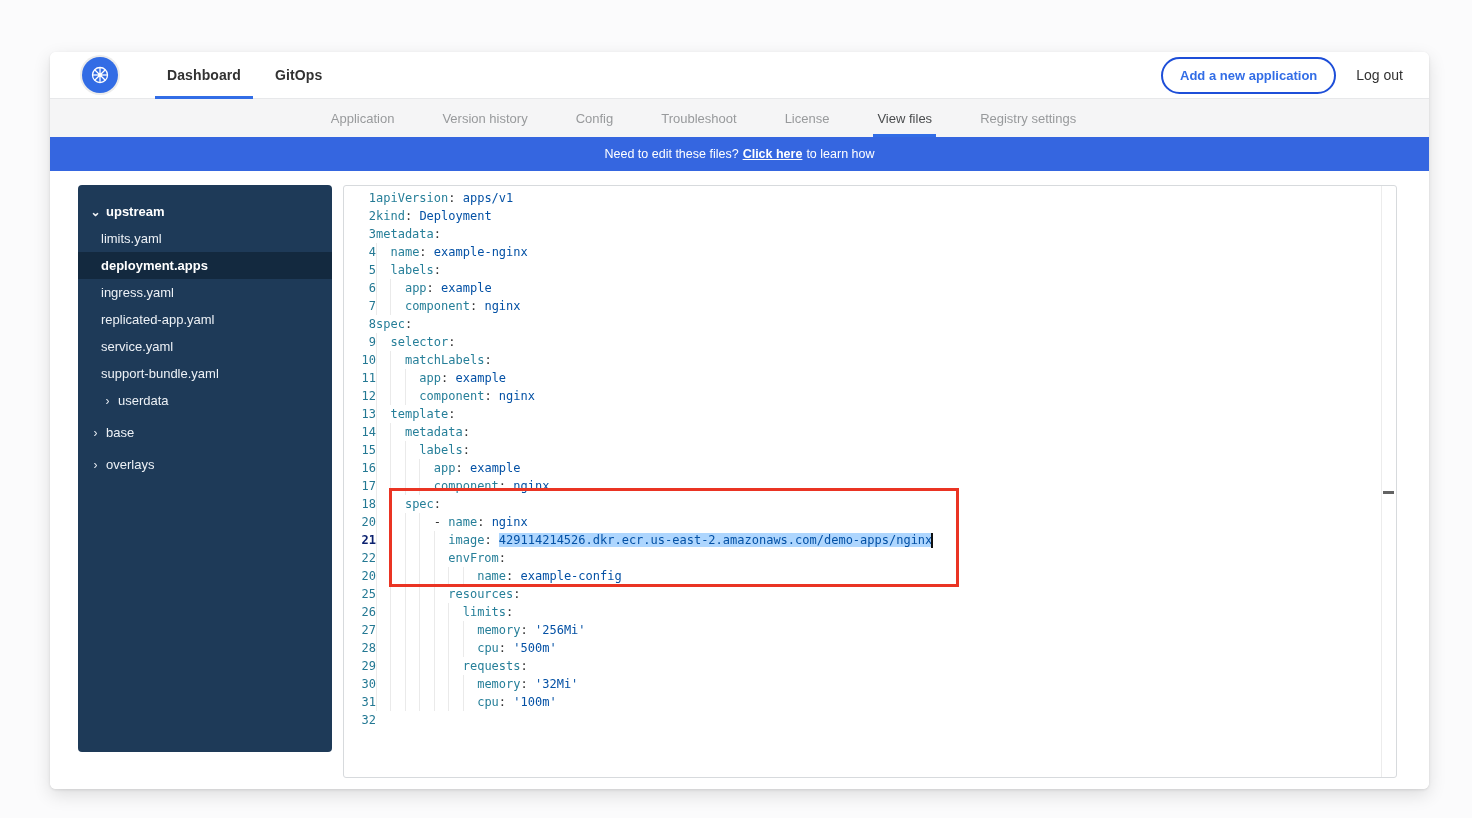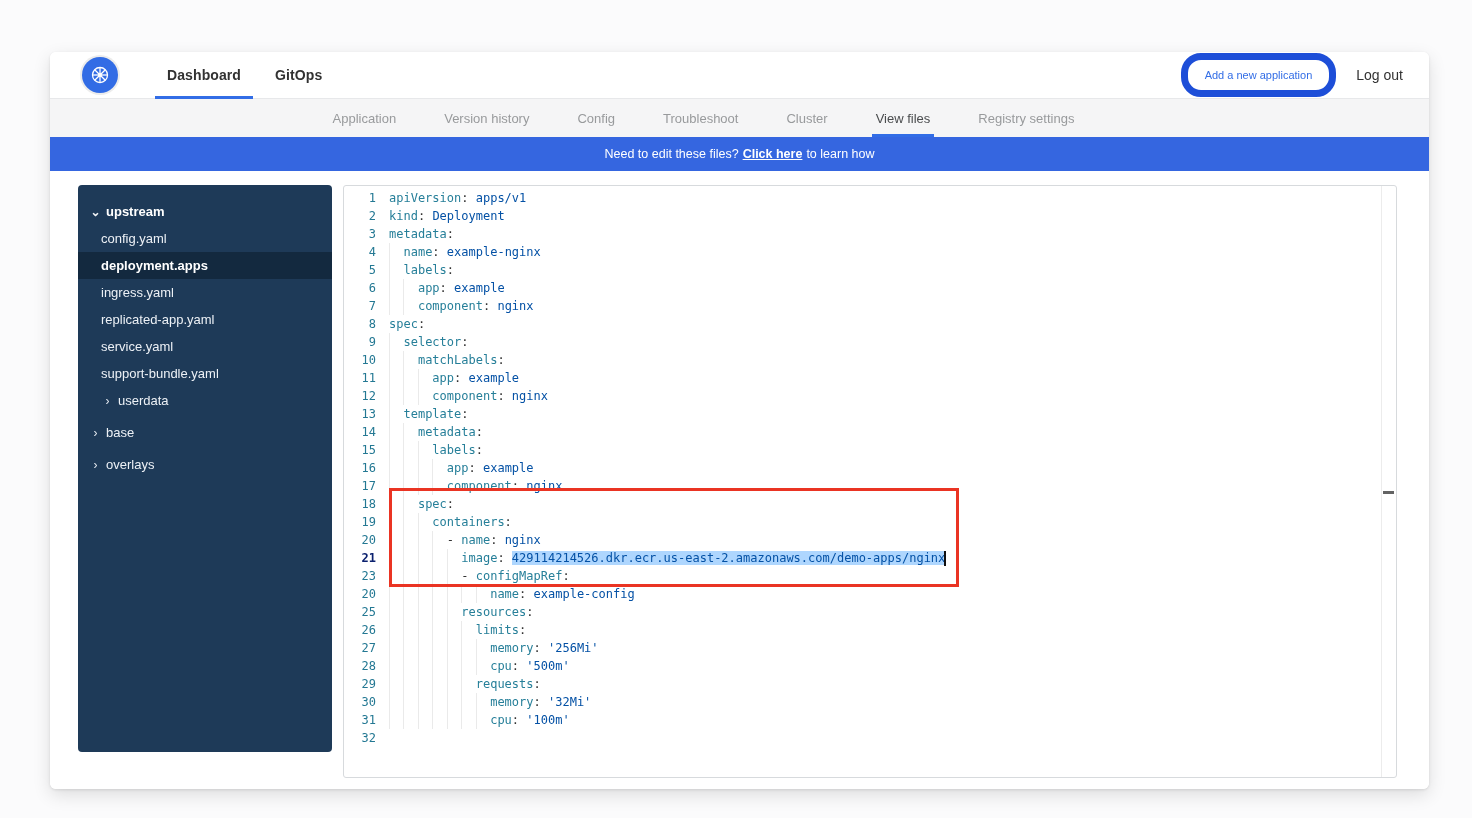--- a/index.html
+++ b/index.html
@@ -11,21 +11,21 @@
     box-shadow:0 1px 3px rgba(0,0,0,.10), 0 6px 18px rgba(0,0,0,.12);
   }
 
   
   .hdr { position:relative; height:47px; display:flex; align-items:center; border-bottom:1px solid #e7e8ea; border-radius:6px 6px 0 0; background:#fff; }
   .logo { margin-left:32px; width:36px; height:36px; border-radius:50%; background:#326ce5; box-shadow:0 0 0 2px #ececec; display:flex; align-items:center; justify-content:center; flex:none; }
   .nav { display:flex; margin-left:32px; height:100%; }
   .nav-item { position:relative; padding:0 12px; margin:0 5px; font-size:14px; color:#323232; font-weight:bold; display:flex; align-items:center; cursor:pointer; letter-spacing:.1px; }
   .nav-item.active::after { content:""; position:absolute; left:0; right:0; bottom:-1px; height:3px; background:#326de6; }
   .hdr-right { margin-left:auto; margin-right:26px; display:flex; align-items:center; gap:20px; }
-  .add-btn { border:7px solid #1d4ed8; color:#326de6; background:#fff; font-weight:normal; font-size:11px; padding:9px 17px; border-radius:20px; cursor:pointer; font-family:inherit; }
+  .add-btn { border:2px solid #1d4ed8; color:#326de6; background:#fff; font-weight:bold; font-size:13px; padding:9px 17px; border-radius:20px; cursor:pointer; font-family:inherit; }
   .logout { font-size:14px; color:#323232; cursor:pointer; }
 
   
   .subtabs { height:38px; background:#f5f5f6; display:flex; justify-content:center; position:relative; }
   .subtabs-inner { display:flex; gap:48px; position:relative; left:-36px; }
   .subtab { position:relative; font-size:13px; color:#989a9c; display:flex; align-items:center; cursor:pointer; }
   .subtab.active { color:#4a4c4e; }
   .subtab.active::after { content:""; position:absolute; left:-4px; right:-4px; bottom:0; height:3px; background:#326de6; }
 
   
@@ -44,21 +44,21 @@
   .tree-row.selected { background:#13293f; font-weight:bold; color:#fff; }
   .tree-row.gap { margin-top:5px; }
   .chev { width:13px; margin-right:4px; font-size:12px; opacity:.95; display:inline-block; text-align:center; flex:none; }
 
   
   .editor { position:absolute; left:293px; top:14px; width:1054px; height:593px; border:1px solid #d7dadd; border-radius:3px; background:#fff; overflow:hidden; }
   .lines { padding-top:3px; }
   .line { display:flex; height:18px; line-height:18px; font-family:"DejaVu Sans Mono", monospace; font-size:12px; }
   .ln { width:32px; text-align:right; color:#237893; flex:none; }
   .ln.active { color:#0b216f; font-weight:bold; }
-  .code { position:relative; margin-left:13px; white-space:pre; color:#333; }
+  .code { position:relative; white-space:pre; color:#333; }
   .guide { position:absolute; top:0; bottom:0; width:1px; background:#eaeaea; }
   .t-key { color:#267f99; position:relative; }
   .t-val { color:#0451a5; position:relative; }
   .t-punc, .t-dash { color:#333; position:relative; }
   .sel { background:#aed6fe; }
   .cursor { display:inline-block; width:2px; height:15px; background:#101010; vertical-align:middle; margin-left:-1px; position:relative; }
 
   .ruler-line { position:absolute; top:0; bottom:0; right:14px; width:1px; background:#ececec; }
   .ruler-mark { position:absolute; right:2px; width:11px; height:3px; background:#636363; cursor:pointer; }
   .annotation { position:absolute; border:3px solid #ea3423; pointer-events:none; z-index:6; }
@@ -90,40 +90,40 @@
       <span class="logout">Log out</span>
     </div>
   </div>
 
   <div class="subtabs">
     <div class="subtabs-inner">
         <div class="subtab">Application</div>
         <div class="subtab">Version history</div>
         <div class="subtab">Config</div>
         <div class="subtab">Troubleshoot</div>
-        <div class="subtab">Cluster</div>
+        <div class="subtab">License</div>
         <div class="subtab active">View files</div>
         <div class="subtab">Registry settings</div>
       </div>
   </div>
 
   <div class="banner">
     <span>Need to edit these files?</span>
     <b>Click here</b>
     <span>to learn how</span>
   </div>
 
   <div class="content">
     <div class="tree">
         <div class="tree-row lvl0 bold">
           <span class="chev">⌄</span>
           <span>upstream</span>
         </div>
         <div class="tree-row lvl1">
-          <span>config.yaml</span>
+          <span>limits.yaml</span>
         </div>
         <div class="tree-row lvl1 selected">
           <span>deployment.apps</span>
         </div>
         <div class="tree-row lvl1">
           <span>ingress.yaml</span>
         </div>
         <div class="tree-row lvl1">
           <span>replicated-app.yaml</span>
         </div>
@@ -215,34 +215,30 @@
           </div>
           <div class="line">
             <div class="ln">17</div>
             <div class="code"><div class="guide" style="left: 0ch;"></div><div class="guide" style="left: 2ch;"></div><div class="guide" style="left: 4ch;"></div><div class="guide" style="left: 6ch;"></div><span class="t-plain">        </span><span class="t-key">component</span><span class="t-punc">:</span><span class="t-plain"> </span><span class="t-val">nginx</span></div>
           </div>
           <div class="line">
             <div class="ln">18</div>
             <div class="code"><div class="guide" style="left: 0ch;"></div><div class="guide" style="left: 2ch;"></div><span class="t-plain">    </span><span class="t-key">spec</span><span class="t-punc">:</span></div>
           </div>
           <div class="line">
-            <div class="ln">19</div>
-            <div class="code"><div class="guide" style="left: 0ch;"></div><div class="guide" style="left: 2ch;"></div><div class="guide" style="left: 4ch;"></div><span class="t-plain">      </span><span class="t-key">containers</span><span class="t-punc">:</span></div>
-          </div>
-          <div class="line">
             <div class="ln">20</div>
             <div class="code"><div class="guide" style="left: 0ch;"></div><div class="guide" style="left: 2ch;"></div><div class="guide" style="left: 4ch;"></div><div class="guide" style="left: 6ch;"></div><span class="t-plain">        </span><span class="t-dash">- </span><span class="t-key">name</span><span class="t-punc">:</span><span class="t-plain"> </span><span class="t-val">nginx</span></div>
           </div>
           <div class="line">
             <div class="ln active">21</div>
             <div class="code"><div class="guide" style="left: 0ch;"></div><div class="guide" style="left: 2ch;"></div><div class="guide" style="left: 4ch;"></div><div class="guide" style="left: 6ch;"></div><div class="guide" style="left: 8ch;"></div><span class="t-plain">          </span><span class="t-key">image</span><span class="t-punc">:</span><span class="t-plain"> </span><span class="t-val sel">429114214526.dkr.ecr.us-east-2.amazonaws.com/demo-apps/nginx</span><span class="cursor"></span></div>
           </div>
           <div class="line">
-            <div class="ln">23</div>
-            <div class="code"><div class="guide" style="left: 0ch;"></div><div class="guide" style="left: 2ch;"></div><div class="guide" style="left: 4ch;"></div><div class="guide" style="left: 6ch;"></div><div class="guide" style="left: 8ch;"></div><span class="t-plain">          </span><span class="t-dash">- </span><span class="t-key">configMapRef</span><span class="t-punc">:</span></div>
+            <div class="ln">22</div>
+            <div class="code"><div class="guide" style="left: 0ch;"></div><div class="guide" style="left: 2ch;"></div><div class="guide" style="left: 4ch;"></div><div class="guide" style="left: 6ch;"></div><div class="guide" style="left: 8ch;"></div><span class="t-plain">          </span><span class="t-key">envFrom</span><span class="t-punc">:</span></div>
           </div>
           <div class="line">
             <div class="ln">20</div>
             <div class="code"><div class="guide" style="left: 0ch;"></div><div class="guide" style="left: 2ch;"></div><div class="guide" style="left: 4ch;"></div><div class="guide" style="left: 6ch;"></div><div class="guide" style="left: 8ch;"></div><div class="guide" style="left: 10ch;"></div><div class="guide" style="left: 12ch;"></div><span class="t-plain">              </span><span class="t-key">name</span><span class="t-punc">:</span><span class="t-plain"> </span><span class="t-val">example-config</span></div>
           </div>
           <div class="line">
             <div class="ln">25</div>
             <div class="code"><div class="guide" style="left: 0ch;"></div><div class="guide" style="left: 2ch;"></div><div class="guide" style="left: 4ch;"></div><div class="guide" style="left: 6ch;"></div><div class="guide" style="left: 8ch;"></div><span class="t-plain">          </span><span class="t-key">resources</span><span class="t-punc">:</span></div>
           </div>
           <div class="line">

